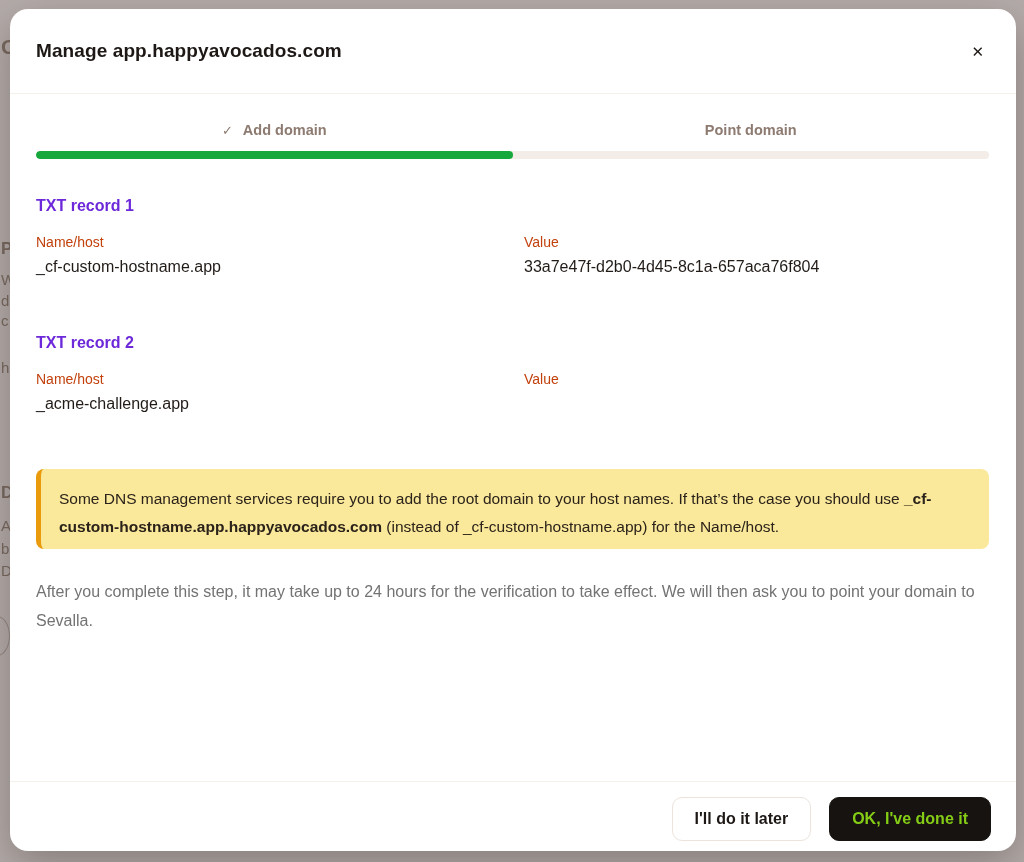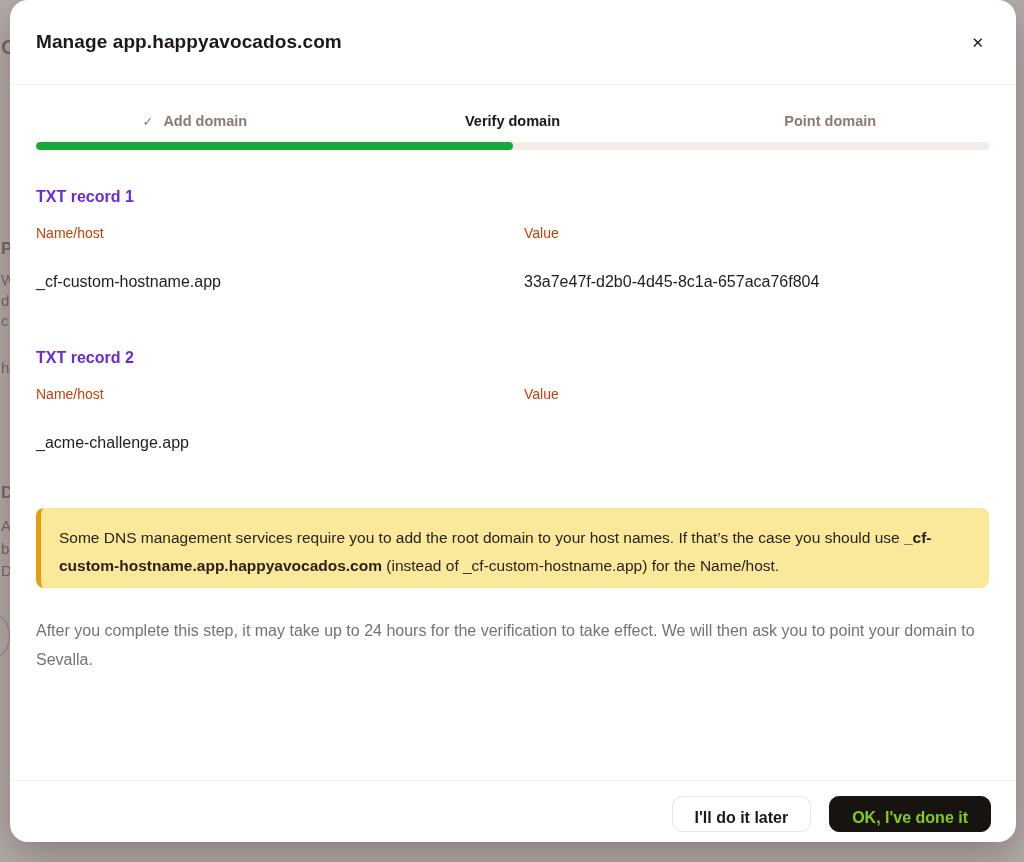--- a/index.html
+++ b/index.html
@@ -41,21 +41,21 @@
     height: 40px;
     border: 1px solid #948680;
     border-radius: 50%;
     z-index: 0;
   }
 
   
   .modal {
     position: absolute;
     left: 10px;
-    top: 0;
+    top: 9px;
     width: 1006px;
     height: 842px;
     background: #ffffff;
     border-radius: 18px;
     box-shadow: 0 14px 40px rgba(55,44,38,0.35);
     display: flex;
     flex-direction: column;
     z-index: 1;
   }
 
@@ -156,21 +156,21 @@
     font-weight: 700;
     color: #6d28d9;
   }
   .rec1 .record-heading { margin-top: 38px; }
   .rec2 .record-heading { margin-top: 58px; }
   .record-row {
     display: grid;
     grid-template-columns: 488px 1fr;
   }
   .record-labels { margin-top: 19px; }
-  .record-values { margin-top: 32px; }
+  .record-values { margin-top: 8px; }
   .field-label {
     font-size: 14px;
     color: #c2410c;
   }
   .field-value {
     font-size: 16px;
     color: #221c18;
   }
 
   
@@ -199,21 +199,21 @@
     margin-top: auto;
     flex: 0 0 auto;
     border-top: 1px solid #f6f0ea;
     display: flex;
     justify-content: flex-end;
     align-items: center;
     gap: 18px;
     padding: 15px 25px 10px 25px;
   }
   .btn {
-    height: 36px;
+    height: 44px;
     padding: 0 22px;
     border-radius: 10px;
     font-family: "Liberation Sans", sans-serif;
     font-size: 16px;
     font-weight: 700;
     cursor: pointer;
     line-height: 42px;
   }
   .btn-secondary {
     background: #ffffff;
@@ -250,23 +250,20 @@
     </button>
   </div>
 
   <div class="modal-body">
 
     <div class="stepper">
       <div class="step">
         <span class="check">✓</span>
         <span>Add domain</span>
       </div>
-      <div class="step active">
-        <span>Verify domain</span>
-      </div>
       <div class="step">
         <span>Point domain</span>
       </div>
     </div>
 
     <div class="progress-track">
       <div class="progress-fill"></div>
     </div>
 
 

